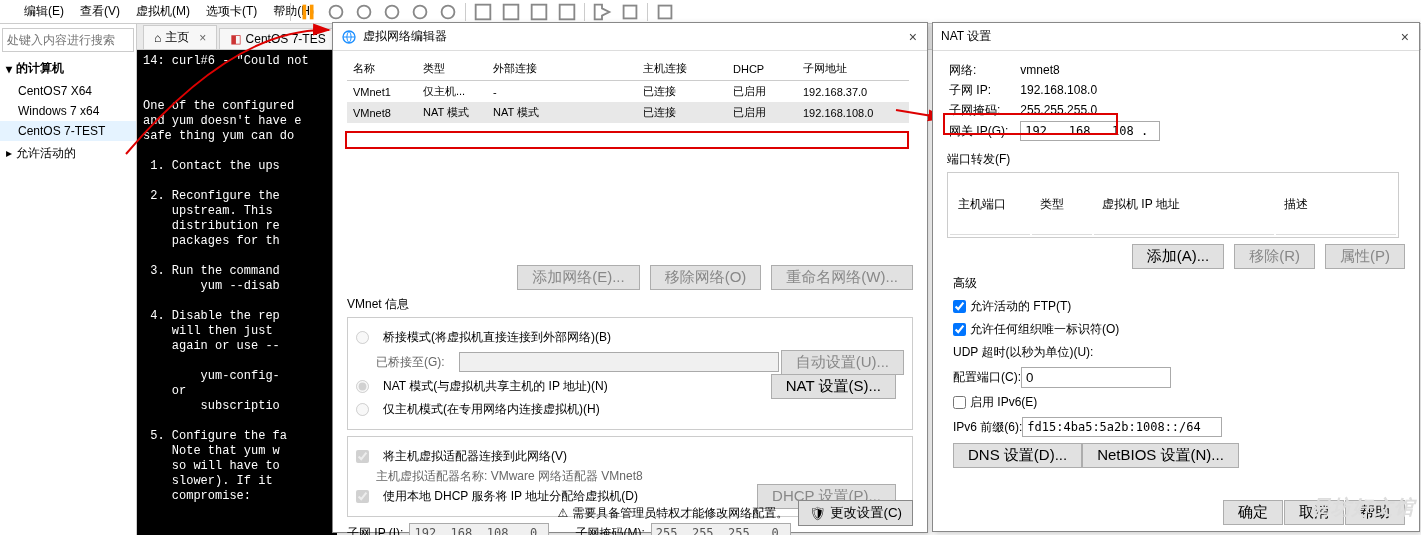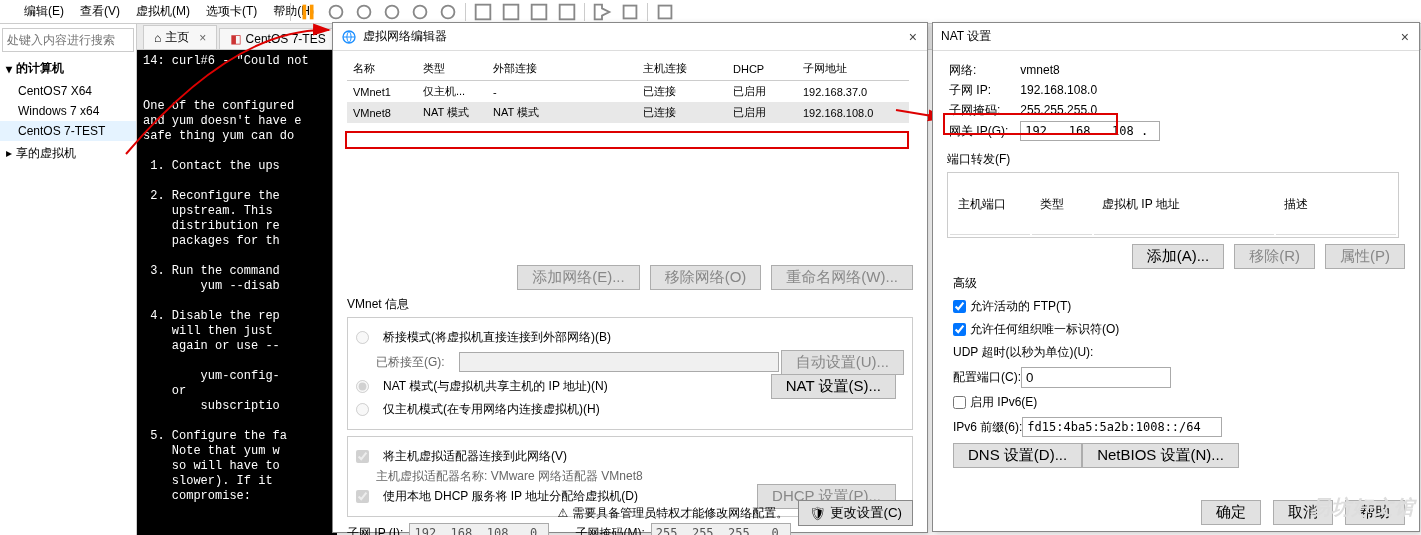--- a/index.html
+++ b/index.html
@@ -62,21 +62,21 @@
 .nat { position: absolute; top: 22px; left: 932px; width: 488px; height: 510px; background: #fff; border: 1px solid #888; box-shadow: 2px 2px 6px rgba(0,0,0,.2); }
 .nat-info { margin: 8px 14px; line-height: 18px; }
 .nat-info td:first-child { padding-right: 10px; margin-top: 12px; }
 .sel-rect2 { border: 2px solid #d00; position: absolute; }
 .fieldset-label { margin: 4px 14px; display:flex; align-items:center; gap:4px; }
 .pf-table { border: 1px solid #ccc; width: 452px; margin: 2px 14px; height: 66px; }
 .pf-table th { text-align: left; font-weight: normal; padding: 4px 8px; border-bottom: 1px solid #ddd; font-size:12px; }
 .adv { margin: 6px 20px; }
 .adv-row { display: flex; align-items: center; gap: 0; margin: 6px 0; }
 .num { width: 150px; border:1px solid #aaa; padding:2px 4px; }
-.dlg-btns-bottom { position:absolute; bottom:6px; right:14px; display:flex; gap:12px;justify-content:flex-end; }
+.dlg-btns-bottom { position:absolute; bottom:6px; right:14px; display:flex; gap:1px;justify-content:flex-end; }
 
 
 .arrow { position: absolute; pointer-events: none; }
 
 
 .watermark { position: absolute; right: 6px; bottom: 14px; font-size: 20px; color: #ddd; font-style: italic; font-weight: bold; letter-spacing: 1px; }
 
 .globe { color:#1e90ff; }
 label.ck { display:flex; align-items:center; gap:4px;}
 input[type=checkbox],input[type=radio]{margin:0;}
@@ -141,21 +141,21 @@
 
 <div class="sidebar">
   <input placeholder="处键入内容进行搜索" style="">
   <div class="tree-head">
       <span class="chev">▾</span>
       <span>的计算机</span>
     </div>
   <div class="tree-item">CentOS7 X64</div>
   <div class="tree-item">Windows 7 x64</div>
   <div class="tree-item sel">CentOS 7-TEST</div>
-  <div class="tree-head2"><span class="chev">▸</span><span>享的虚拟机</span></div>
+  <div class="tree-head2"><span class="chev">▸</span><span>允许活动的</span></div>
 </div>
 
 <div class="tabs">
   <div class="tab">
       <span>⌂</span>
       <span>主页</span>
       <span class="x">×</span>
     </div>
   <div class="tab">
       <span style="color:#c33">◧</span>

